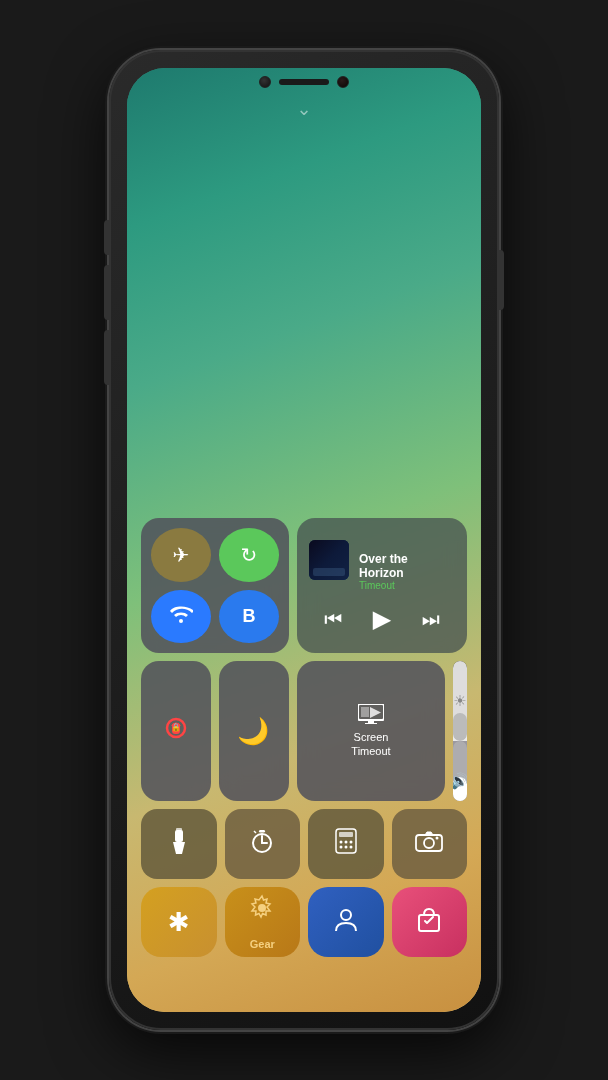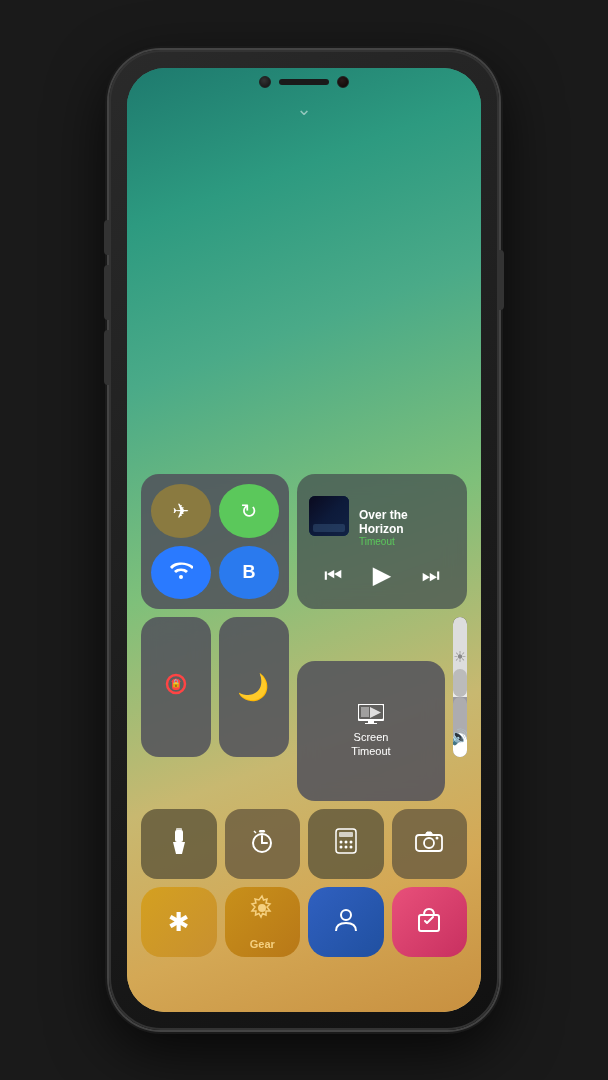--- a/index.html
+++ b/index.html
@@ -266,21 +266,20 @@
       height: 140px;
       border-radius: 18px;
       background: rgba(80, 80, 90, 0.85);
       display: flex;
       flex-direction: column;
       align-items: center;
       justify-content: center;
       gap: 0;
       cursor: pointer;
       backdrop-filter: blur(10px);
-      margin-top: 44px;
     }
 
     .screen-timeout-toggle .icon {
       font-size: 22px;
       color: white;
     }
 
     .screen-timeout-toggle .label {
       color: white;
       font-size: 11px;

